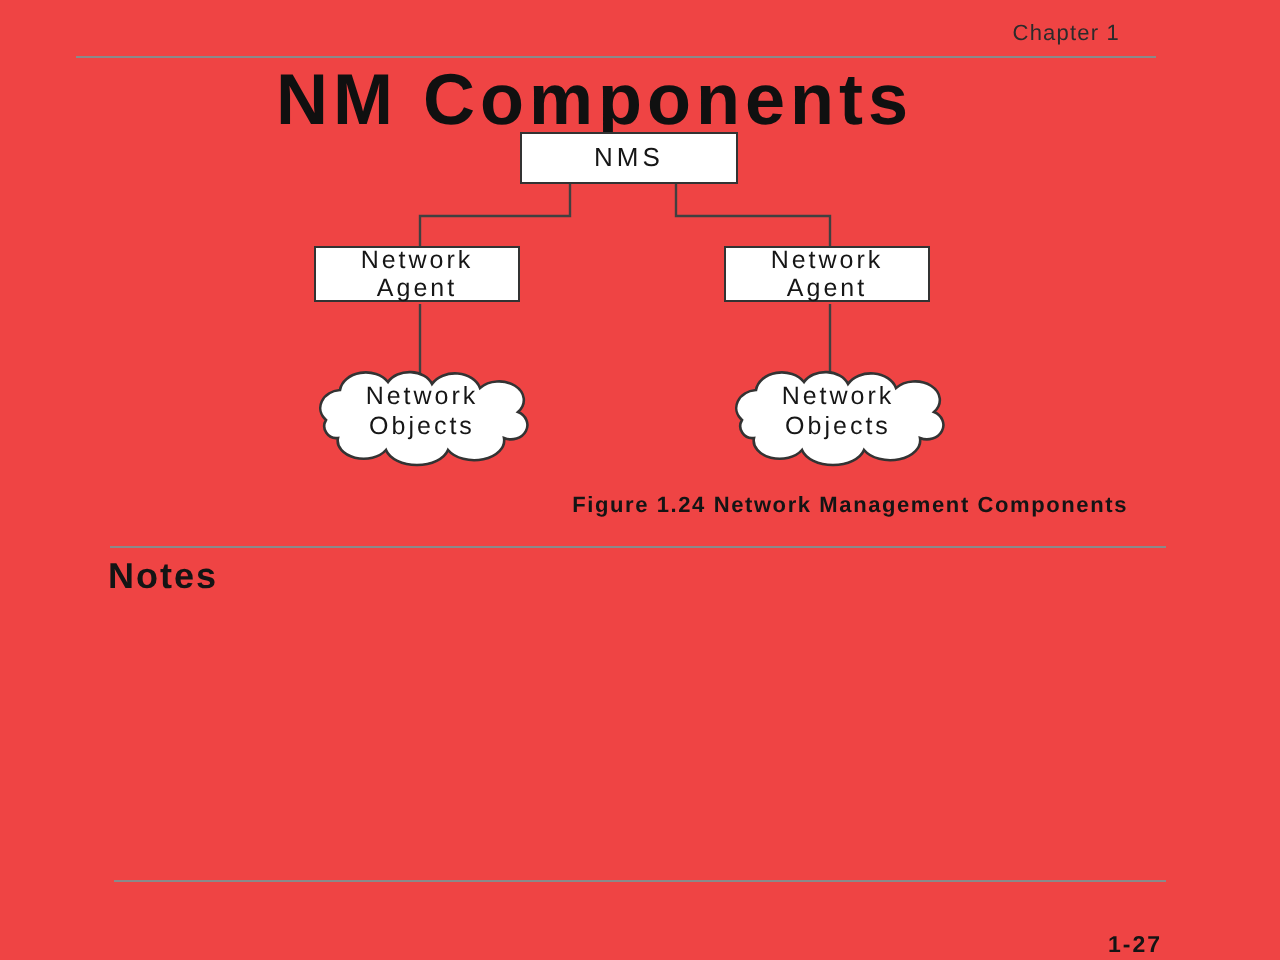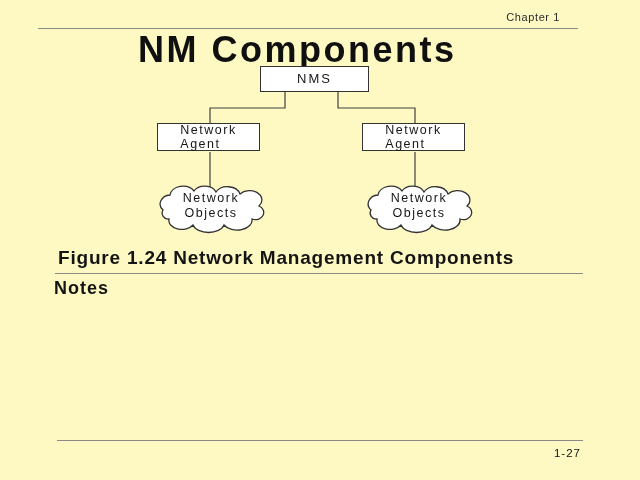--- a/index.html
+++ b/index.html
@@ -1,55 +1,55 @@
 <!DOCTYPE html>
 <html><head>
 <meta charset="utf-8">
 <style>
   html,body { margin:0; padding:0; background:#ffffff; }
   .page {
-    position:relative; width:640px; height:480px; background:#fef9c3;
+    position:relative; width:640px; height:480px; background:#ef4444;
     font-family:"Liberation Sans", sans-serif; color:#1a1a1a; overflow:hidden;
   }
   .abs { position:absolute; }
 
   .chapter { top:11px; right:80px; font-size:11px; letter-spacing:0.6px; color:#2b2b2b; }
   .rule { height:1px; background:#8a8a8a; }
   .rule-top { left:38px; top:28px; width:540px; }
   .title { left:138px; top:29px; font-size:36px; font-weight:bold; letter-spacing:2.5px; color:#101010; }
 
   .diagram-svg { left:0; top:0; width:640px; height:480px; }
 
   .node-box {
     border:1.5px solid #333333; background:#ffffff;
     display:flex; align-items:center; justify-content:center;
-    text-align:left; font-size:12.5px; letter-spacing:1.5px;
+    text-align:center; font-size:12.5px; letter-spacing:1.5px;
     line-height:14px; white-space:pre-line; color:#161616;
   }
   .nms-box { left:260px; top:66px; width:107px; height:24px; font-size:13px; letter-spacing:2px; }
   .agent-left  { left:157px; top:123px; width:101px; height:26px; }
   .agent-right { left:362px; top:123px; width:101px; height:26px; }
 
   .cloud-label {
     width:112px; text-align:center; font-size:12.5px; letter-spacing:1.5px;
     line-height:14.5px; white-space:pre-line; color:#161616;
   }
   .cloud-label-left  { left:155px; top:191px; }
   .cloud-label-right { left:363px; top:191px; }
 
-  .caption { left:58px; top:247px; width:506px; text-align:left;
-             font-weight:bold; font-size:19px; letter-spacing:0.8px; color:#141414; }
+  .caption { left:58px; top:247px; width:506px; text-align:right;
+             font-weight:bold; font-size:11px; letter-spacing:0.8px; color:#141414; }
 
   .rule-notes  { left:55px; top:273px; width:528px; }
   .notes-heading { left:54px; top:278px; font-size:18px; font-weight:bold; letter-spacing:1px; color:#141414;text-align:center; }
 
   .rule-footer { left:57px; top:440px; width:526px; }
   .footer-text { left:178px; top:445px; font-size:10.5px; letter-spacing:0.6px;
                  line-height:12px; color:#2b2b2b; }
-  .page-number { top:447px; right:59px; font-size:11.5px; font-weight:normal; letter-spacing:1px; color:#141414; }
+  .page-number { top:467px; right:59px; font-size:11.5px; font-weight:bold; letter-spacing:1px; color:#141414; }
 </style>
 </head>
 <body>
 
 <div class="page">
 
   <div class="abs chapter">Chapter 1</div>
   <div class="abs rule rule-top"></div>
   <div class="abs title">NM Components</div>
 

